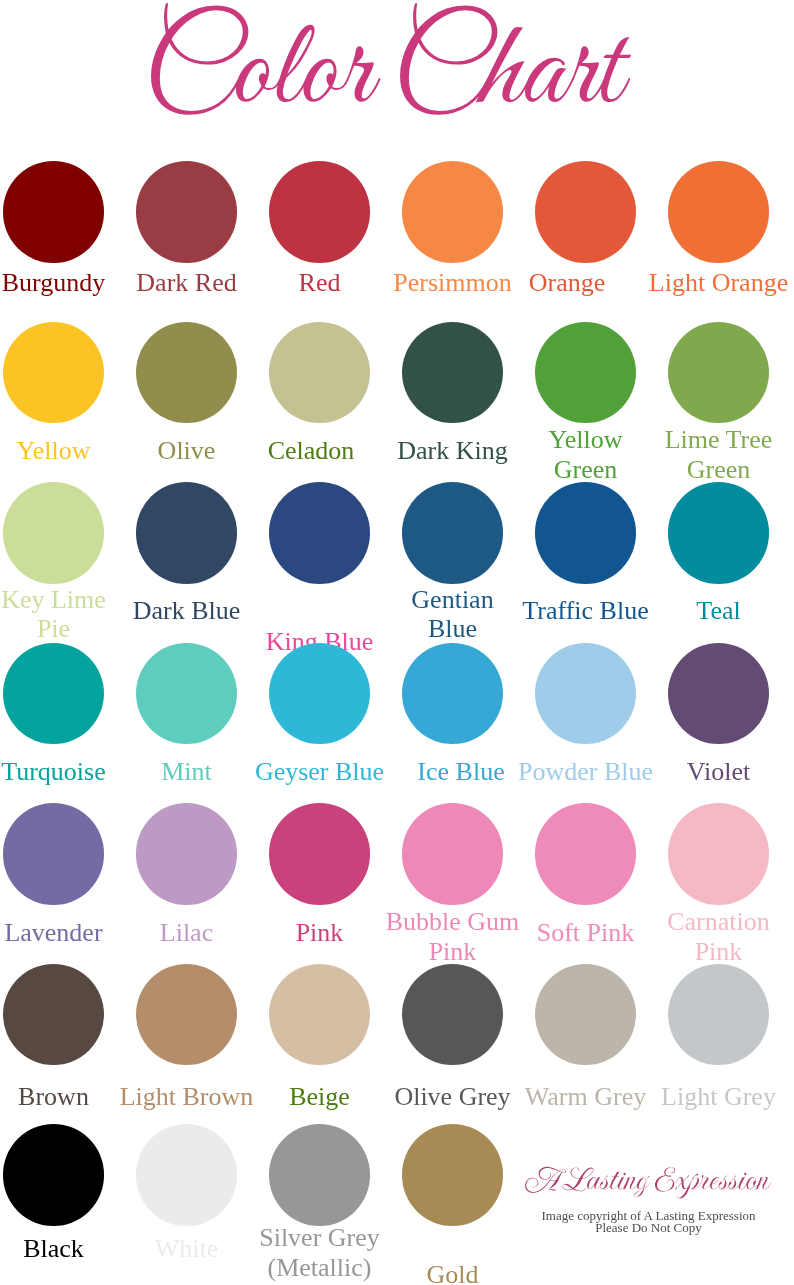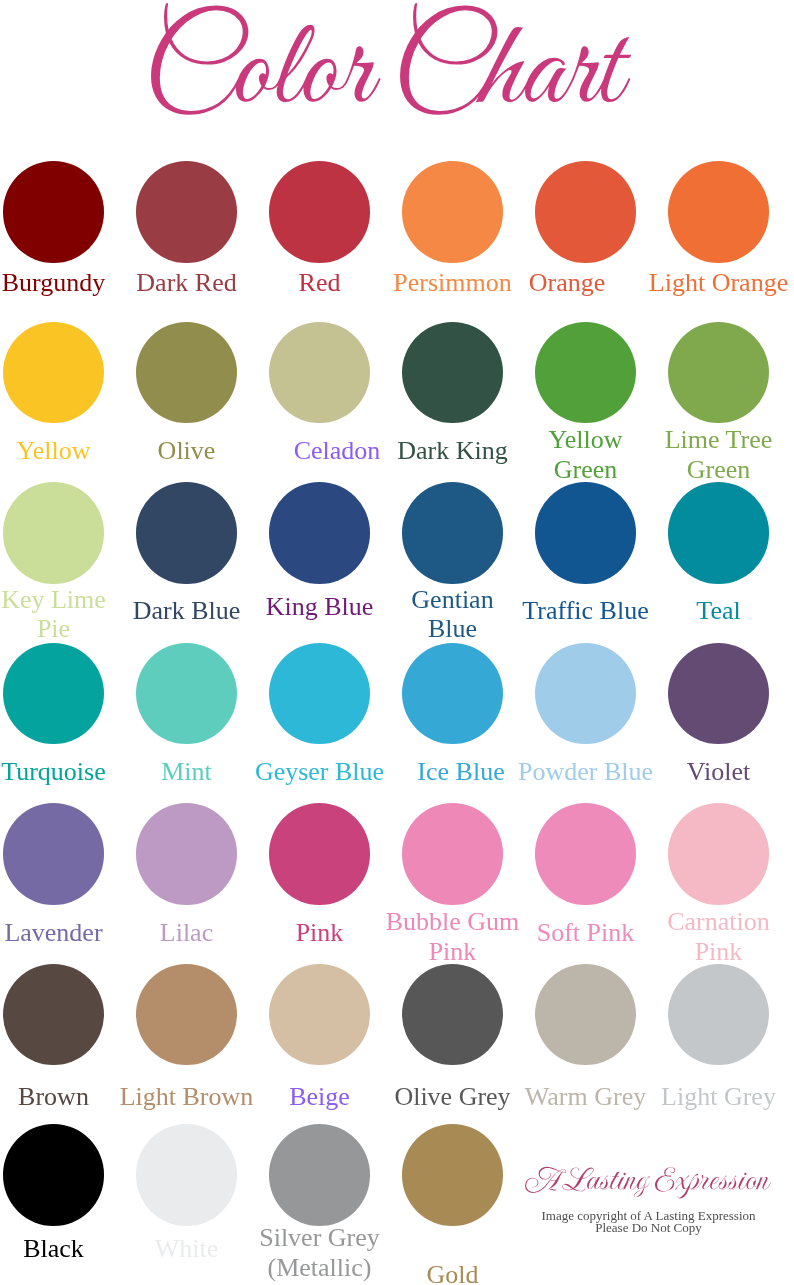--- a/index.html
+++ b/index.html
@@ -32,36 +32,36 @@
 <div class="lb" style="left:252.5px;top:268.0px;color:#F58844">Persimmon</div>
 <div class="sw" style="left:534.8px;top:161px;background:#E35839"></div>
 <div class="lb" style="left:367px;top:268.0px;color:#E35839">Orange</div>
 <div class="sw" style="left:667.8px;top:161px;background:#F06F35"></div>
 <div class="lb" style="left:518.5px;top:268.0px;color:#F06F35">Light Orange</div>
 <div class="sw" style="left:2.8px;top:321.5px;background:#FBC425"></div>
 <div class="lb" style="left:-146.5px;top:436.2px;color:#FBC425">Yellow</div>
 <div class="sw" style="left:135.8px;top:321.5px;background:#918D4C"></div>
 <div class="lb" style="left:-13.5px;top:436.2px;color:#918D4C">Olive</div>
 <div class="sw" style="left:268.8px;top:321.5px;background:#C4C193"></div>
-<div class="lb" style="left:137px;top:436.2px;color:#8b5cf6">Celadon</div>
+<div class="lb" style="left:111px;top:436.2px;color:#4d7c0f">Celadon</div>
 <div class="sw" style="left:401.8px;top:321.5px;background:#325245"></div>
 <div class="lb" style="left:252.5px;top:436.2px;color:#325245">Dark King</div>
 <div class="sw" style="left:534.8px;top:321.5px;background:#51A039"></div>
 <div class="lb" style="left:385.5px;top:425.2px;color:#51A039">Yellow
 Green</div>
 <div class="sw" style="left:667.8px;top:321.5px;background:#80A94E"></div>
 <div class="lb" style="left:518.5px;top:425.2px;color:#80A94E">Lime Tree
 Green</div>
 <div class="sw" style="left:2.8px;top:482px;background:#CBDE99"></div>
 <div class="lb" style="left:-146.5px;top:584.5px;color:#CBDE99">Key Lime
 Pie</div>
 <div class="sw" style="left:135.8px;top:482px;background:#324763"></div>
 <div class="lb" style="left:-13.5px;top:595.5px;color:#324763">Dark Blue</div>
 <div class="sw" style="left:268.8px;top:482px;background:#2B4980"></div>
-<div class="lb" style="left:119.5px;top:592px;color:#701a75">King Blue</div>
+<div class="lb" style="left:119.5px;top:627px;color:#ec4899">King Blue</div>
 <div class="sw" style="left:401.8px;top:482px;background:#1D5984"></div>
 <div class="lb" style="left:252.5px;top:584.5px;color:#1D5984">Gentian
 Blue</div>
 <div class="sw" style="left:534.8px;top:482px;background:#115691"></div>
 <div class="lb" style="left:385.5px;top:595.5px;color:#115691">Traffic Blue</div>
 <div class="sw" style="left:667.8px;top:482px;background:#038C9D"></div>
 <div class="lb" style="left:518.5px;top:595.5px;color:#038C9D">Teal</div>
 <div class="sw" style="left:2.8px;top:642.5px;background:#05A39D"></div>
 <div class="lb" style="left:-146.5px;top:757.3px;color:#05A39D">Turquoise</div>
 <div class="sw" style="left:135.8px;top:642.5px;background:#5ECDBE"></div>
@@ -86,21 +86,21 @@
 <div class="sw" style="left:534.8px;top:803px;background:#EE8BBA"></div>
 <div class="lb" style="left:385.5px;top:918.1px;color:#EE8BBA">Soft Pink</div>
 <div class="sw" style="left:667.8px;top:803px;background:#F4B9C5"></div>
 <div class="lb" style="left:518.5px;top:907.1px;color:#F4B9C5">Carnation
 Pink</div>
 <div class="sw" style="left:2.8px;top:963.5px;background:#574842"></div>
 <div class="lb" style="left:-146.5px;top:1081.9px;color:#574842">Brown</div>
 <div class="sw" style="left:135.8px;top:963.5px;background:#B48D6A"></div>
 <div class="lb" style="left:-13.5px;top:1081.9px;color:#B48D6A">Light Brown</div>
 <div class="sw" style="left:268.8px;top:963.5px;background:#D5BFA4"></div>
-<div class="lb" style="left:119.5px;top:1081.9px;color:#8b5cf6">Beige</div>
+<div class="lb" style="left:119.5px;top:1081.9px;color:#4d7c0f">Beige</div>
 <div class="sw" style="left:401.8px;top:963.5px;background:#575757"></div>
 <div class="lb" style="left:252.5px;top:1081.9px;color:#575757">Olive Grey</div>
 <div class="sw" style="left:534.8px;top:963.5px;background:#BCB5A9"></div>
 <div class="lb" style="left:385.5px;top:1081.9px;color:#BCB5A9">Warm Grey</div>
 <div class="sw" style="left:667.8px;top:963.5px;background:#C4C7C9"></div>
 <div class="lb" style="left:518.5px;top:1081.9px;color:#C4C7C9">Light Grey</div>
 <div class="sw" style="left:2.8px;top:1124px;background:#000000"></div>
 <div class="lb" style="left:-146.5px;top:1234.0px;color:#000000">Black</div>
 <div class="sw" style="left:135.8px;top:1124px;background:#EAEBEC"></div>
 <div class="lb" style="left:-13.5px;top:1234.0px;color:#EAEBEC">White</div>

